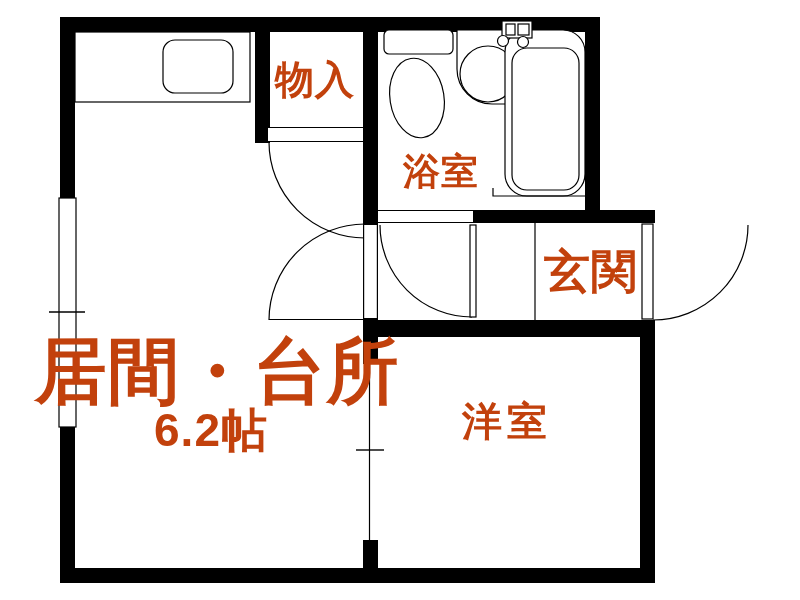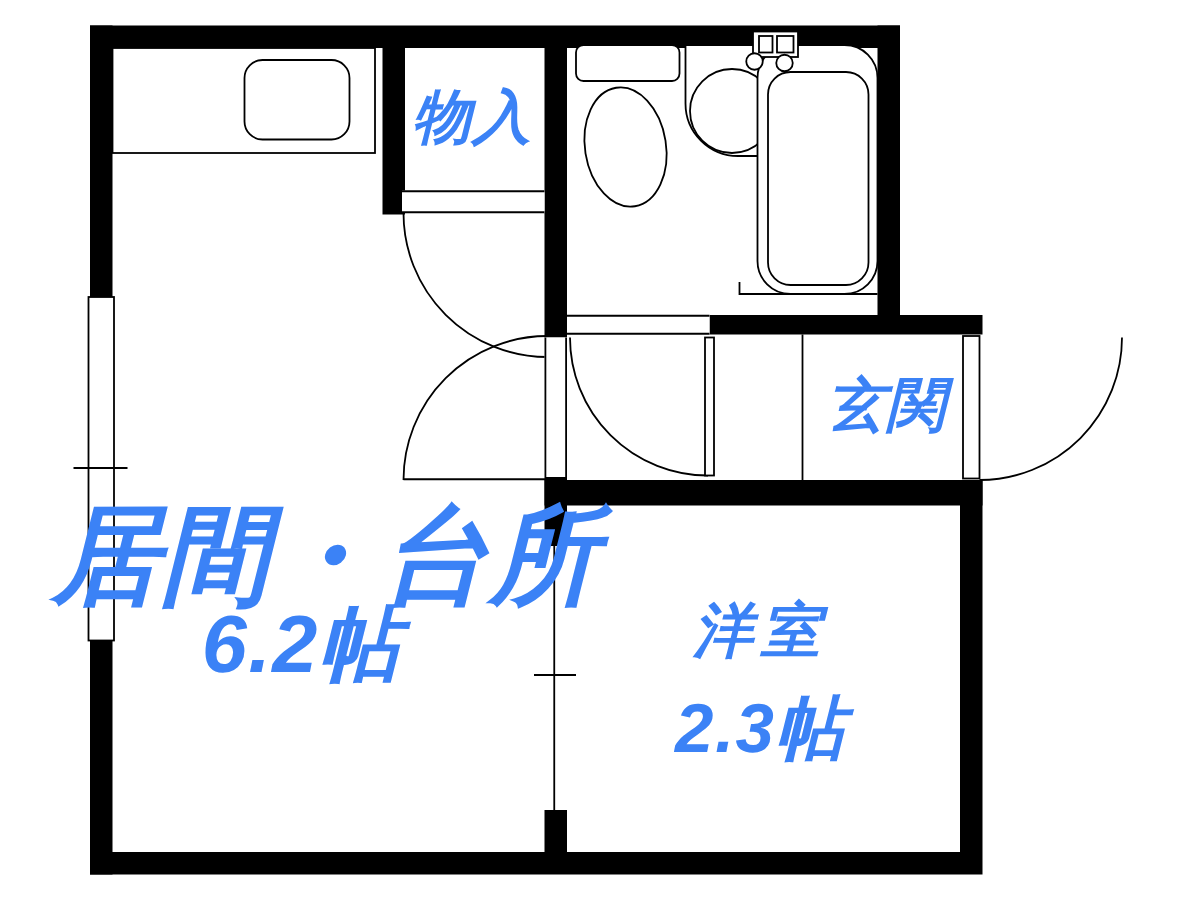--- a/index.html
+++ b/index.html
@@ -9,32 +9,31 @@
     background:#fff;
     font-family:"Liberation Sans","DejaVu Sans",sans-serif;
     overflow:hidden;
   }
   .plan svg{position:absolute;left:0;top:0;}
   .room-label{
     position:absolute;
     transform:translate(-50%,-50%);
     white-space:nowrap;
     font-weight:700;
-    color:#3b82f6;
+    color:#c2410c;
     line-height:1;
     letter-spacing:1px;
-    font-style:italic;
   }
   .lbl-living      {left:217px;top:371px;font-size:72px;}
-  .lbl-living-area {left:201px;top:430px;font-size:54px;}
+  .lbl-living-area {left:211px;top:430px;font-size:46px;}
   .lbl-western     {left:507px;top:421px;font-size:40px;letter-spacing:5px;}
   .lbl-western-area{left:507px;top:485px;font-size:46px;}
   .lbl-storage     {left:315px;top:79px; font-size:39px;}
   .lbl-bathroom    {left:441px;top:171px;font-size:37px;}
-  .lbl-entrance    {left:591px;top:271px;font-size:39px;}
+  .lbl-entrance    {left:591px;top:271px;font-size:46px;}
 </style>
 </head>
 <body>
 
 <div class="plan">
 
   <svg width="800" height="600" viewBox="0 0 800 600">
 
     <g fill="#000" stroke="none">
       <rect x="60" y="17" width="540" height="15"></rect>
@@ -116,19 +115,19 @@
       <rect x="518" y="24" width="11" height="11" fill="none"></rect>
       <circle cx="503" cy="41" r="5.5"></circle>
       <circle cx="523" cy="42" r="5.5"></circle>
     </g>
   </svg>
 
   <div class="room-label lbl-living">居間・台所</div>
   <div class="room-label lbl-living-area">6.2帖</div>
 
   <div class="room-label lbl-western">洋室</div>
-  <div class="room-label lbl-western-area">2.3帖</div>
 
   <div class="room-label lbl-storage">物入</div>
 
+  <div class="room-label lbl-bathroom">浴室</div>
 
   <div class="room-label lbl-entrance">玄関</div>
 </div>
 
 </body></html>

